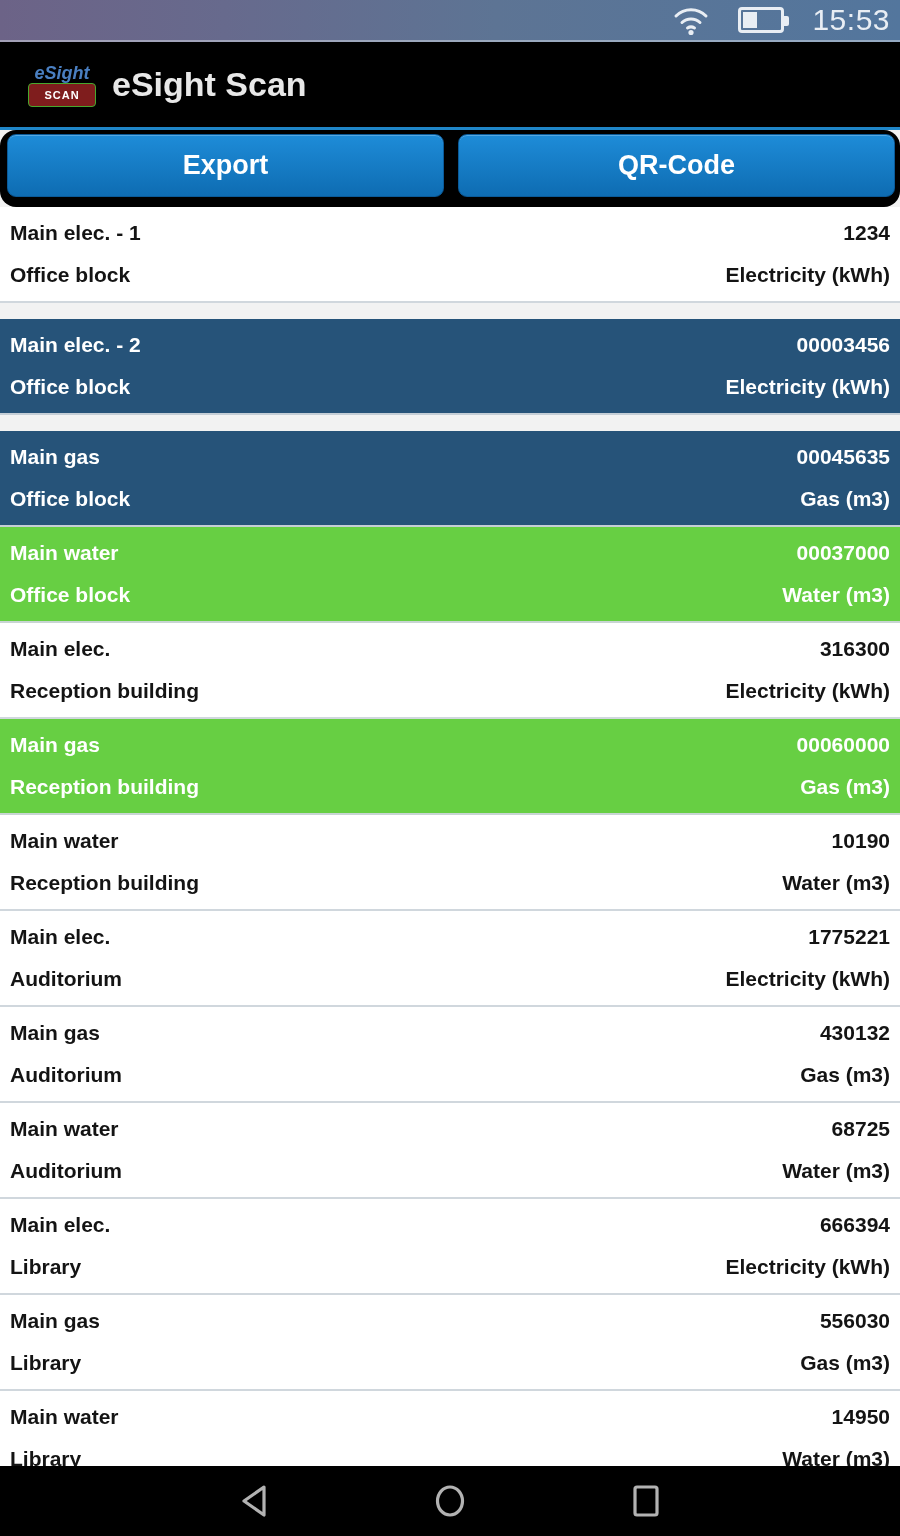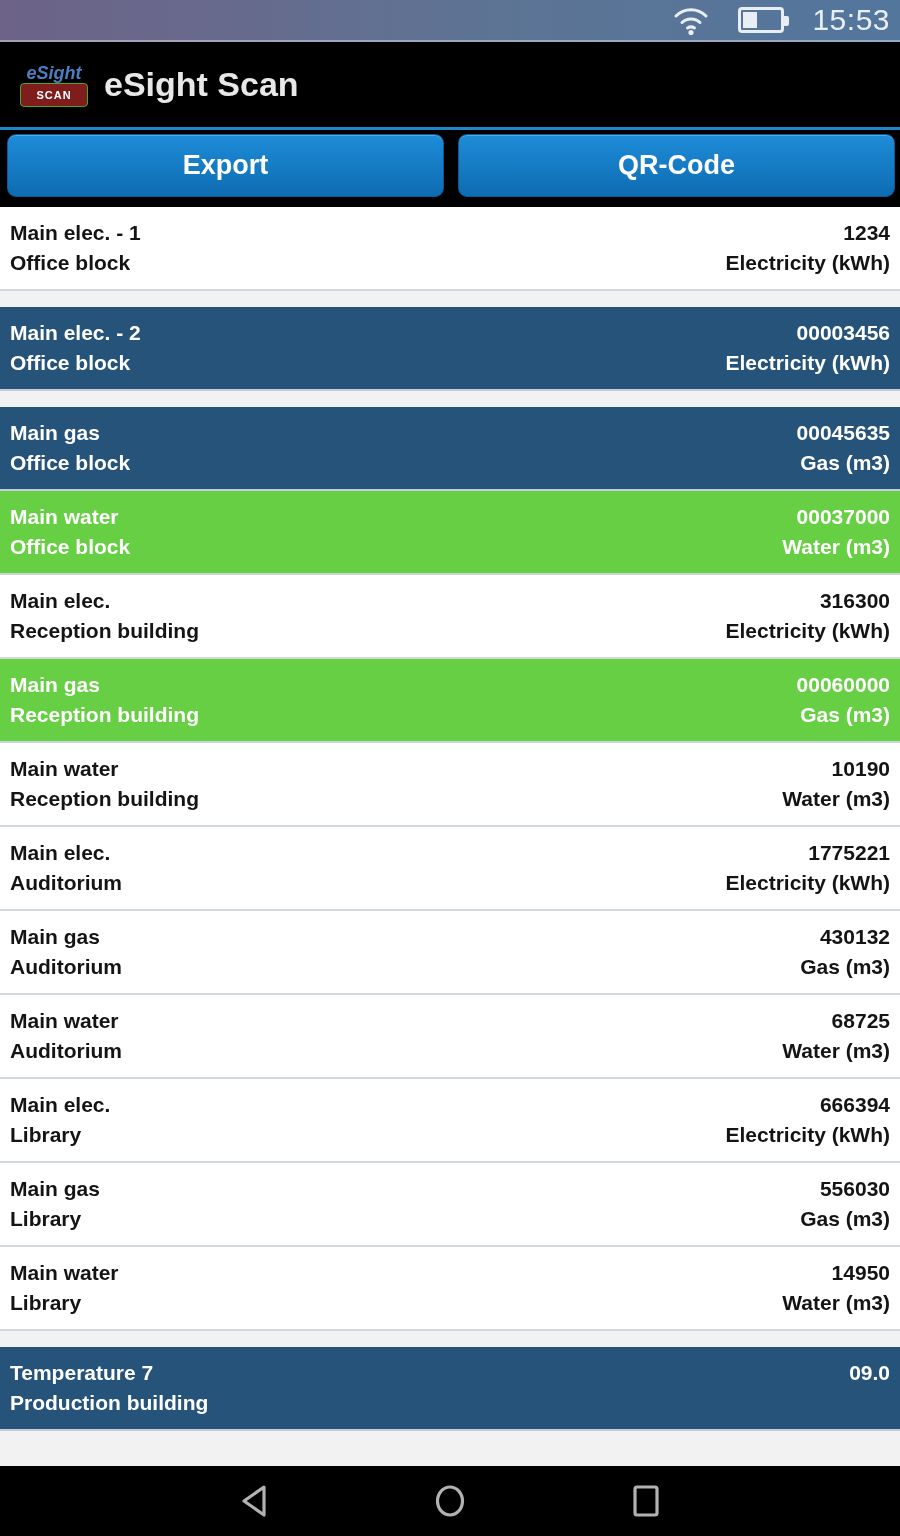--- a/index.html
+++ b/index.html
@@ -15,43 +15,43 @@
     background:linear-gradient(90deg,#6c6387 0%,#676a8d 25%,#5d7494 55%,#53769d 100%);
     border-bottom:2px solid rgba(230,236,242,0.45);
     display:flex; align-items:center; justify-content:flex-end;
     gap:28px; padding-right:10px;
   }
   .clock { color:#e9eef4; font-size:30px; letter-spacing:0.5px; }
   .battery { position:relative; width:46px; height:26px; border:3px solid #e9eef4; border-radius:4px; }
   .battery .fill { position:absolute; left:2px; top:2px; bottom:2px; width:14px; background:#e9eef4; }
   .battery:after { content:""; position:absolute; right:-8px; top:6px; width:5px; height:10px; background:#e9eef4; border-radius:0 2px 2px 0; }
   
-  .app-bar { height:85px; background:#000; display:flex; align-items:center; padding-left:20px;text-align:right; }
+  .app-bar { height:85px; background:#000; display:flex; align-items:center; padding-left:28px;text-align:right; }
   .logo { display:flex; flex-direction:column; align-items:center; margin-right:16px; }
   .logo-top { color:#4a7fc1; font-size:18px; font-weight:700; font-style:italic; line-height:20px; }
   .logo-badge {
     background:#7f1d1d; color:#fff; font-size:11px; font-weight:700;
     width:68px; height:24px; border-radius:4px; display:flex; align-items:center; justify-content:center;
     letter-spacing:1px; border:1px solid #47a82e;
   }
   .app-title { color:#e8e8e8; font-size:34px; font-weight:700; }
   
   .divider-blue { height:3px; background:#1f86c8; }
-  .button-bar { height:77px; background:#000; display:flex; gap:14px; padding:4px 5px 10px 7px; }
+  .button-bar { height:77px; background:#000; display:flex; gap:14px; padding:4px 5px 10px 7px;border-radius:16px; }
   .tool-btn {
     flex:1; border:1px solid #0a5a99; border-radius:9px;
     background:linear-gradient(#1e8cd8,#0e6cb2);
     color:#fff; font-size:27px; font-weight:700; font-family:"Liberation Sans", sans-serif;
     display:flex; align-items:center; justify-content:center; cursor:pointer;
     box-shadow:inset 0 1px 0 rgba(255,255,255,0.25);
   }
   
   .list { display:flex; flex-direction:column; }
   .row {
-    height:84px; padding:13px 10px; display:flex; flex-direction:column; justify-content:space-between;
+    height:96px; padding:13px 10px; display:flex; flex-direction:column; justify-content:space-between;
     background:#fff; color:#141414; border-bottom:2px solid rgba(205,213,219,0.95);
     flex:0 0 auto;
   }
   .row.blue  { background:#265379; color:#fff;margin-top:16px; }
   .row.green { background:#67cf43; color:#fff; }
   .row-line { display:flex; justify-content:space-between; align-items:baseline; }
   .row-line span { font-size:21px; font-weight:700; line-height:26px; white-space:nowrap; }
   
   .nav-bar {
     position:absolute; left:0; right:0; bottom:0; height:70px; background:#000;

